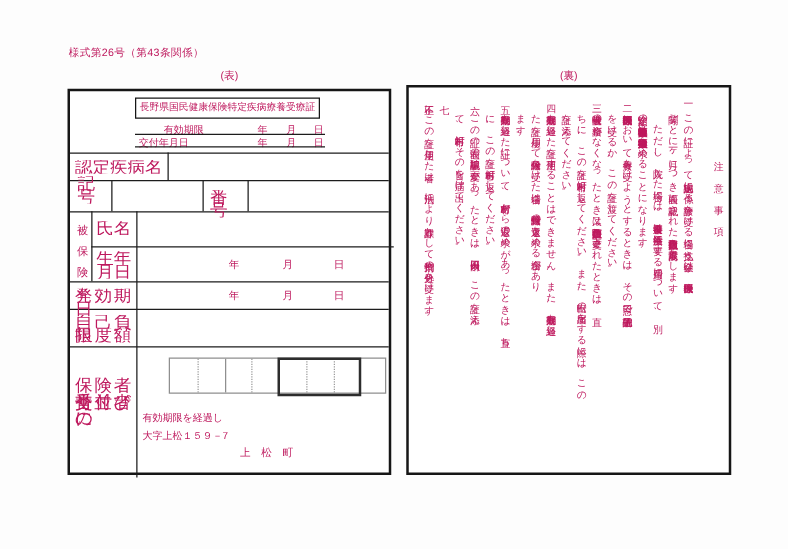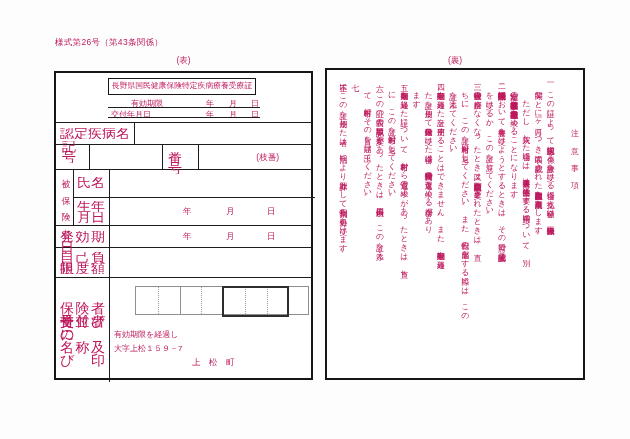--- a/index.html
+++ b/index.html
@@ -103,42 +103,40 @@
     <div class="abs vline" style="left:33px;  top:71px;  height:25px;"></div>
     <div class="abs vline" style="left:106px; top:71px;  height:25px;"></div>
     <div class="abs vline" style="left:142px; top:71px;  height:25px;"></div>
     <div class="abs vline" style="left:17px;  top:96px;  height:56px;"></div>
     <div class="abs vline" style="left:53px;  top:96px;  height:213px;"></div>
 
     <div class="abs cell-label" style="left:4px; top:55px; width:70px;">認定疾病名</div>
 
     <div class="abs cell-label" style="left:6px; top:68px; width:24px;">記号</div>
     <div class="abs cell-label" style="left:112px; top:79px; width:24px;">番号</div>
-    <div class="abs" style="left:142px; top:79px; width:117px; text-align:right; padding-right:36px; font-size:8.5px;">(枝番)</div>
 
     <div class="abs vert-label" style="left:2px; top:99px; height:50px; width:14px;">被保険者</div>
     <div class="abs cell-label" style="left:21px; top:104px; width:28px;">氏名</div>
     <div class="abs cell-label" style="left:21px; top:128px; width:28px;">生年</div>
     <div class="abs cell-label" style="left:21px; top:139px; width:28px;">月日</div>
     <div class="abs date-char" style="left:127px; top:133px;">年</div>
     <div class="abs date-char" style="left:170px; top:133px;">月</div>
     <div class="abs date-char" style="left:211px; top:133px;">日</div>
 
     <div class="abs cell-label" style="left:4px; top:158px; width:45px;">発効期日</div>
     <div class="abs date-char" style="left:127px; top:158px;">年</div>
     <div class="abs date-char" style="left:170px; top:158px;">月</div>
     <div class="abs date-char" style="left:211px; top:158px;">日</div>
 
     <div class="abs cell-label" style="left:4px; top:179px; width:45px;">自己負担</div>
     <div class="abs cell-label" style="left:4px; top:190px; width:45px;">限度額</div>
 
     <div class="abs cell-label" style="left:4px; top:229px; width:45px; line-height:13px;">保険者番</div>
     <div class="abs cell-label" style="left:4px; top:242px; width:45px; line-height:13px;">号並びに</div>
     <div class="abs cell-label" style="left:4px; top:242px; width:45px; line-height:13px;">交付者の</div>
-    <div class="abs cell-label" style="left:4px; top:268px; width:45px; line-height:13px;">名称及び印</div>
 
     <div class="abs num-grid">
       <div class="dot" style="left:22px;"></div>
       <div class="sol" style="left:44px;"></div>
       <div class="dot" style="left:65px;"></div>
       <div class="dot" style="left:109px;"></div>
       <div class="dot" style="left:131px;"></div>
       <div class="bold-box"></div>
     </div>
 

